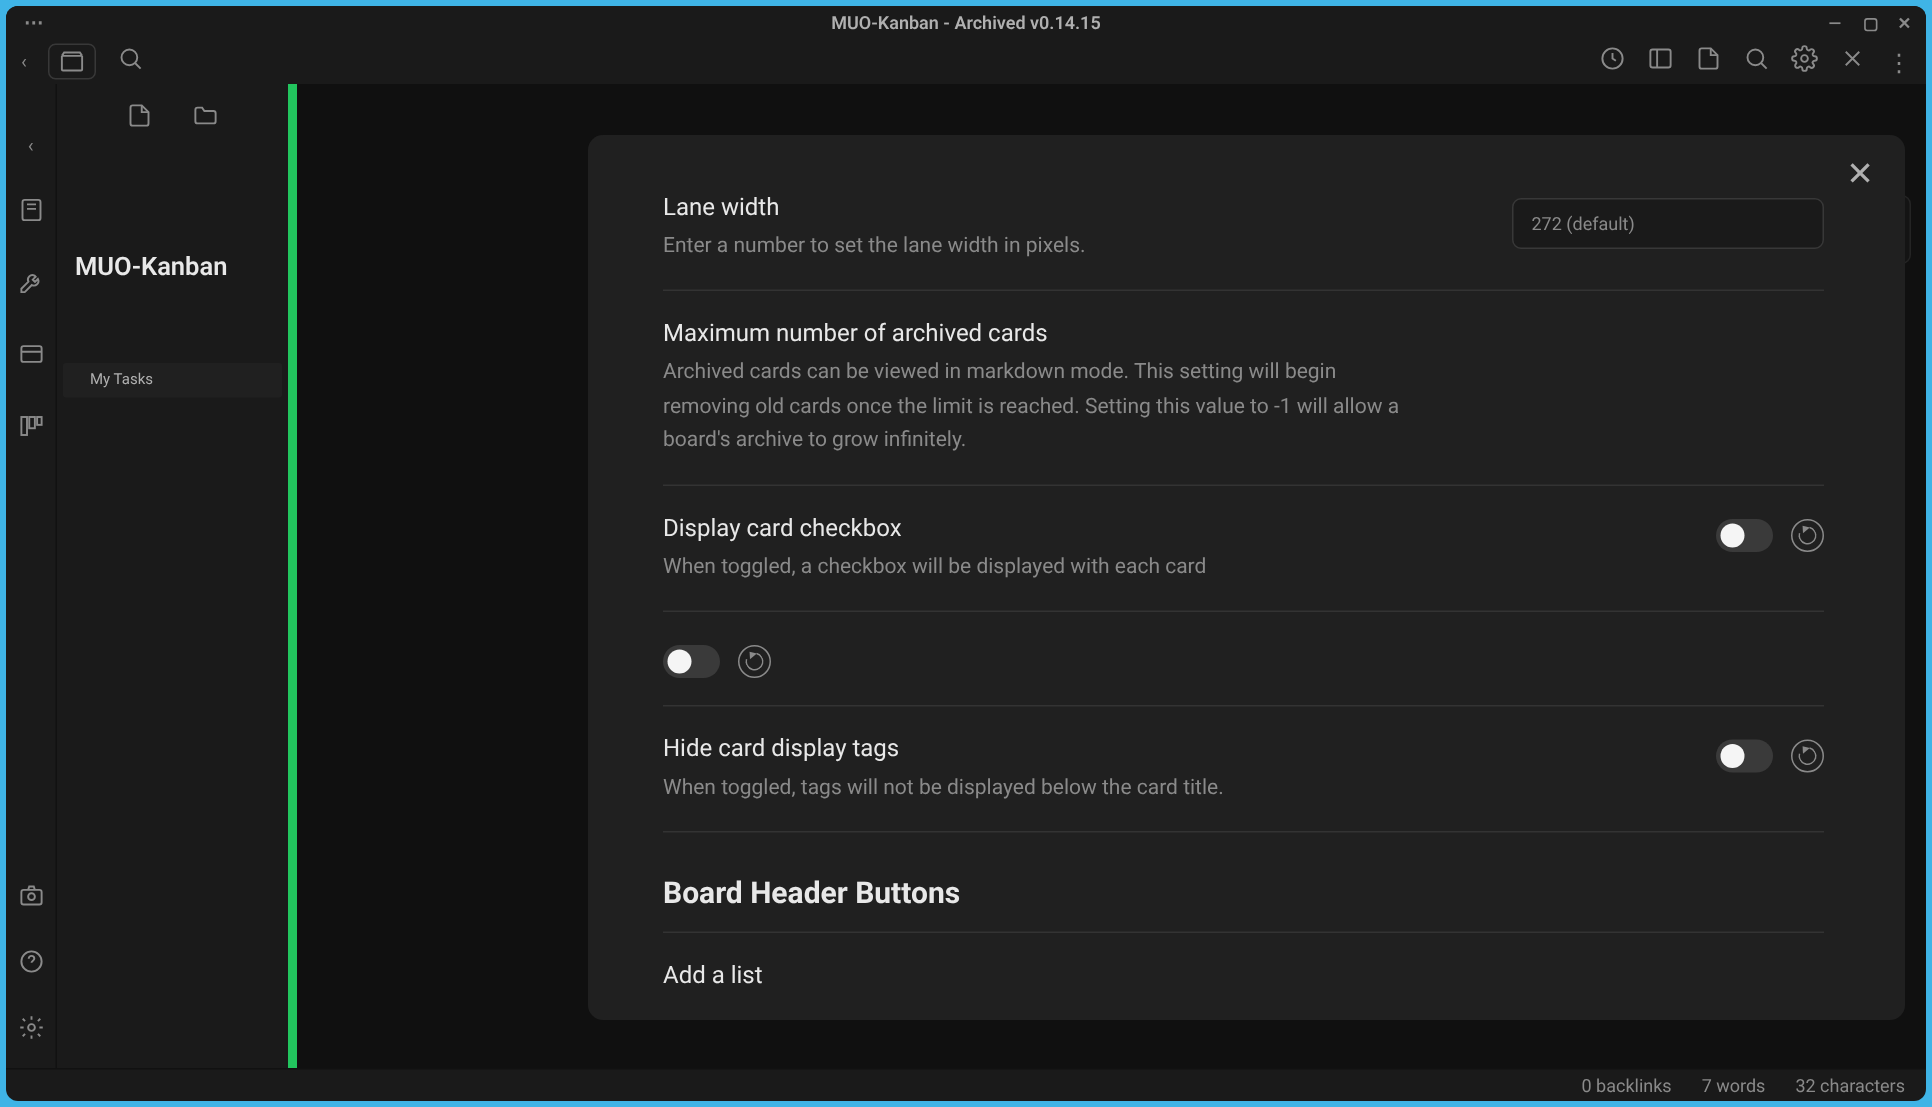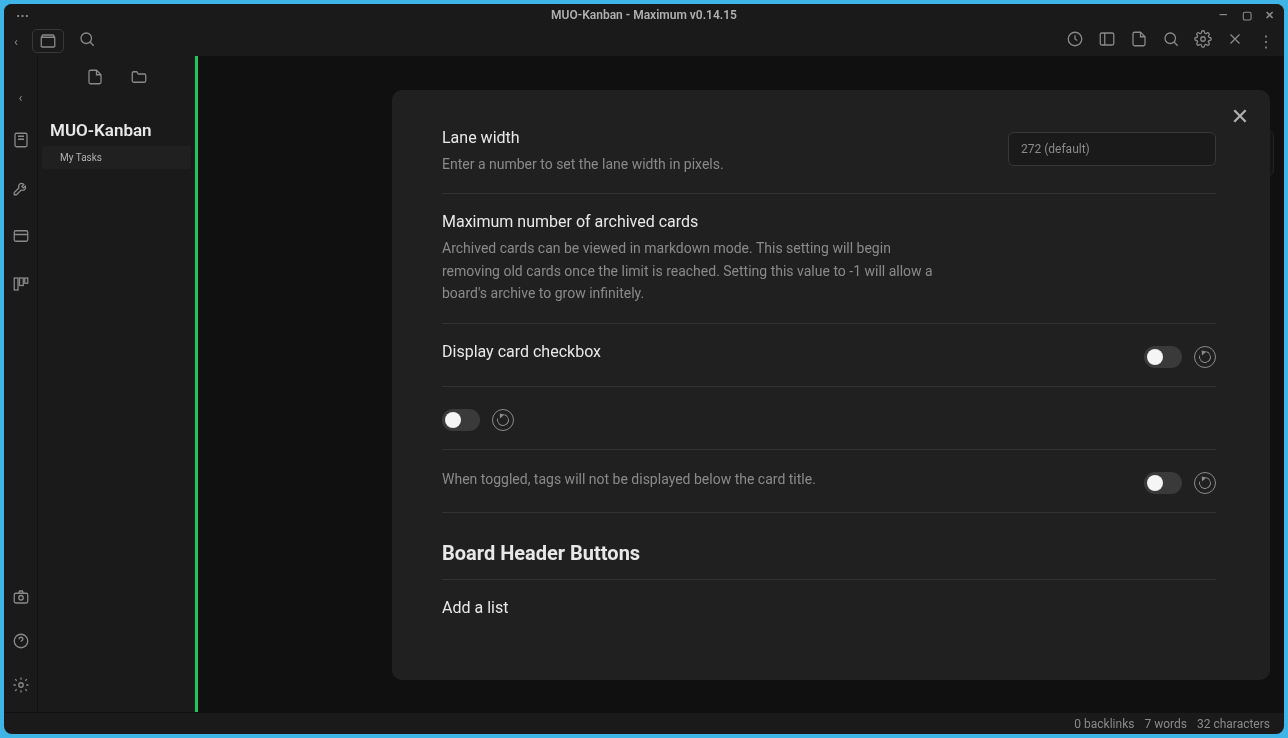--- a/index.html
+++ b/index.html
@@ -42,38 +42,39 @@
   
   .ribbon{
     width:34px;background:var(--bg-1);display:flex;flex-direction:column;align-items:center;
     padding-top:34px;gap:26px;border-right:1px solid #111;
   }
   .ribbon svg{width:18px;height:18px;stroke:var(--txt-2);fill:none;stroke-width:1.7;}
   .ribbon .bottom{margin-top:auto;display:flex;flex-direction:column;gap:22px;padding-bottom:14px;align-items:center;}
   
   .filepane{
     width:160px;background:var(--bg-1);display:flex;flex-direction:column;color:var(--txt-1);
-    border-right:3px solid #22c55e;
+    border-right:6px solid #22c55e;
+    gap:48px;
   }
   .filepane .file-icons{height:46px;display:flex;align-items:center;justify-content:center;gap:26px;}
   .filepane .file-icons svg{width:18px;height:18px;stroke:var(--txt-2);fill:none;stroke-width:1.7;}
   .filepane .vault-name{padding:18px 12px 6px;font-size:17px;font-weight:600;color:var(--txt-0);}
   .filepane .tab{padding:6px 18px;font-size:10px;color:var(--txt-1);background:var(--bg-2);border-radius:2px;margin:0 4px;}
   
   .main{flex:1;position:relative;background:var(--bg-1);}
   
   .bg-kanban{
     position:absolute;top:44px;right:10px;width:170px;color:var(--txt-2);font-size:12px;
   }
   .bg-kanban .badge{display:inline-block;background:var(--bg-3);border-radius:4px;padding:2px 6px;font-size:12px;margin-left:auto;}
   .bg-kanban .row{display:flex;align-items:center;gap:6px;margin-bottom:12px;}
   .bg-kanban .card{background:var(--bg-2);border:1px solid var(--border);border-radius:6px;height:46px;padding:8px;margin-top:4px;}
   
   .statusbar{
-    height:22px;display:flex;align-items:center;justify-content:flex-end;gap:10px;
+    height:22px;display:flex;align-items:center;justify-content:flex-end;gap:20px;
     padding:0 14px;font-size:12px;color:var(--txt-2);border-top:1px solid #111;
   }
   
   .modal-bg{position:absolute;inset:0;background:rgba(0,0,0,0.35);}
   .modal{
     position:absolute;top:34px;left:194px;right:14px;bottom:32px;
     background:var(--bg-2);border-radius:10px;padding:20px 44px 0 50px;
     overflow:hidden;
   }
   .modal .close{
@@ -125,21 +126,21 @@
     transform:rotate(-40deg);
   }
 </style>
 </head>
 <body>
 
 <div class="window">
 
   <div class="titlebar">
     <span class="menu-dots">⋯</span>
-    <span>MUO-Kanban - Maximum v0.14.15</span>
+    <span>MUO-Kanban - Archived v0.14.15</span>
     <div class="win-ctrls">
       <span>—</span>
       <span>▢</span>
       <span>✕</span>
     </div>
   </div>
 
   <div class="toolbar">
     <div class="left">
       <span style="font-size:13px;">‹</span>
@@ -261,40 +262,42 @@
           <div class="setting">
             <div class="info">
               <div class="label">Maximum number of archived cards</div>
               <div class="desc">Archived cards can be viewed in markdown mode. This setting will begin removing old cards once the limit is reached. Setting this value to -1 will allow a board's archive to grow infinitely.</div>
             </div>
           </div>
 
           <div class="setting">
             <div class="info">
               <div class="label">Display card checkbox</div>
+              <div class="desc">When toggled, a checkbox will be displayed with each card</div>
             </div>
             <div class="ctrl">
               <div class="toggle">
                   <div class="knob"></div>
                 </div>
               <div class="reset"></div>
             </div>
           </div>
 
           <div class="setting">
             <div class="ctrl">
               <div class="toggle">
                   <div class="knob"></div>
                 </div>
               <div class="reset"></div>
             </div>
           </div>
 
           <div class="setting">
             <div class="info">
+              <div class="label">Hide card display tags</div>
               <div class="desc">When toggled, tags will not be displayed below the card title.</div>
             </div>
             <div class="ctrl">
               <div class="toggle">
                   <div class="knob"></div>
                 </div>
               <div class="reset"></div>
             </div>
           </div>
 

